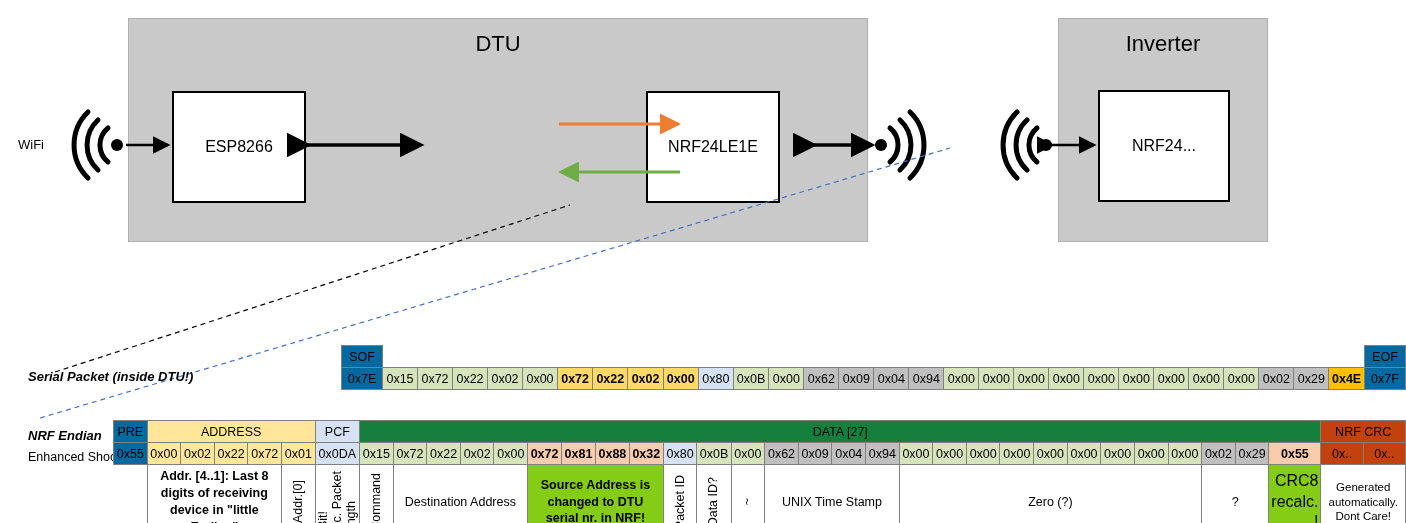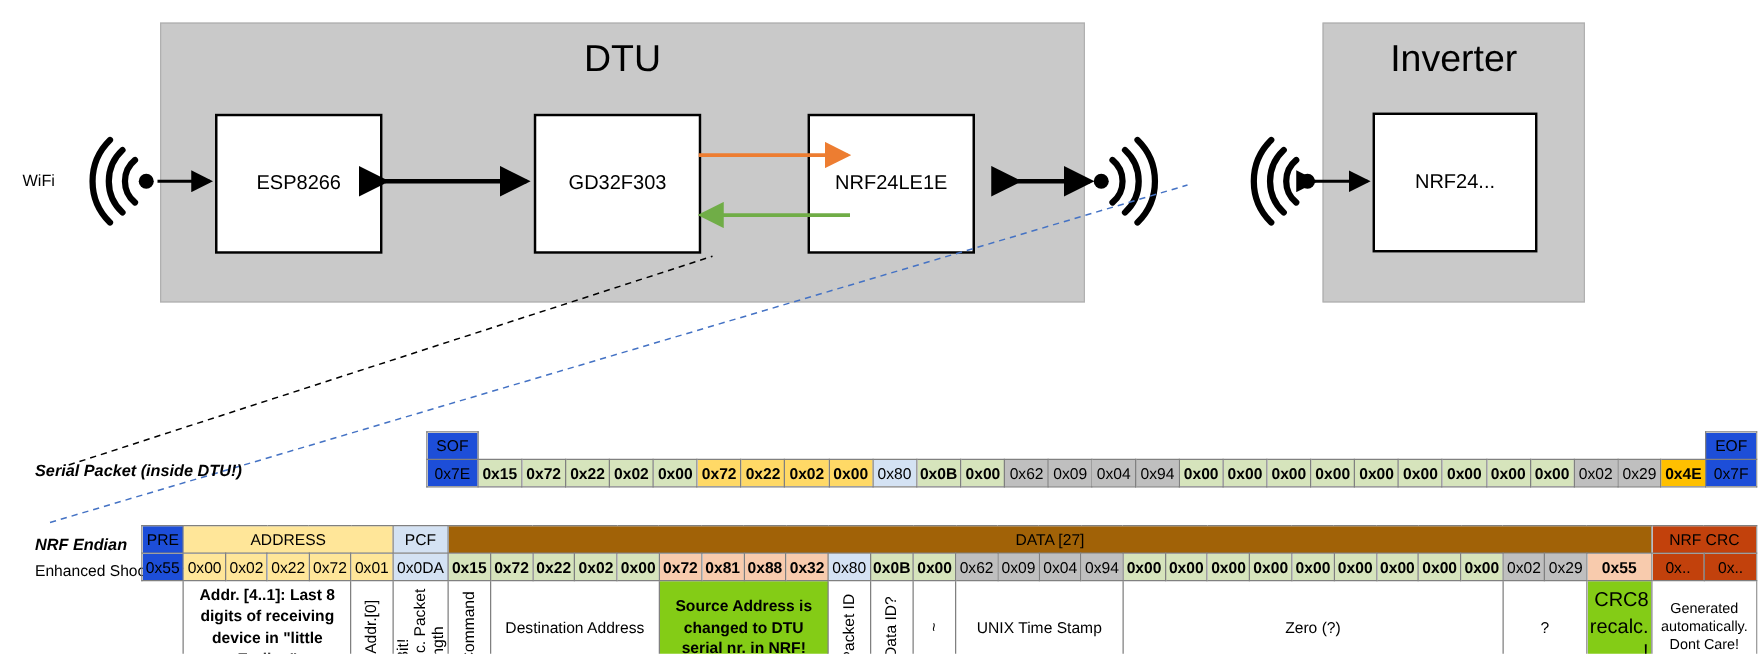--- a/index.html
+++ b/index.html
@@ -5,21 +5,21 @@
   html,body{margin:0;padding:0;background:#fff;}
   body{width:1406px;height:523px;position:relative;overflow:hidden;
        font-family:"Liberation Sans","DejaVu Sans",sans-serif;color:#000;}
 
   
   #top-diagram{position:absolute;left:0;top:0;width:1406px;height:300px;}
   .encl{position:absolute;background:#c9c9c9;border:1px solid #b0b0b0;}
   #dtu-enclosure{left:128px;top:18px;width:738px;height:222px;}
   #inverter-enclosure{left:1058px;top:18px;width:208px;height:222px;}
   .encl-title{position:absolute;left:0;right:0;top:12px;text-align:center;
-              font-size:30px;color:#000;}
+              font-size:22px;color:#000;}
   .chip{position:absolute;background:#fff;border:2px solid #000;}
   .chip-label{position:absolute;left:0;right:0;top:50%;transform:translateY(-50%);
               text-align:center;font-size:16px;}
   #chip-esp8266{left:172px;top:91px;width:130px;height:108px;}
   #chip-gd32f303{left:427px;top:91px;width:130px;height:108px;}
   #chip-nrf24le1e{left:646px;top:91px;width:130px;height:108px;}
   #chip-nrf24{left:1098px;top:90px;width:128px;height:108px;}
 
   .wifi-label{position:absolute;font-size:13px;}
   #wifi-text{left:18px;top:137px;}
@@ -36,30 +36,30 @@
 
   table.ptab{position:absolute;border-collapse:collapse;table-layout:fixed;}
   table.ptab td{border:1px solid #808080;font-size:12.5px;height:21px;
                 text-align:center;vertical-align:middle;padding:0;
                 white-space:nowrap;overflow:hidden;}
   
   #serial-table{left:320px;top:45px;}
   
   #nrf-table{left:113px;top:120px;}
 
-  .c-gray{background:#1d4ed8;}
-  .c-green{background:#d6e4bc;font-weight:bold;}
+  .c-gray{background:#0369a1;}
+  .c-green{background:#d6e4bc;}
   .c-gold{background:#ffd966;font-weight:bold;}
   .c-blue{background:#d4e2f3;}
   .c-dgray{background:#bfbfbf;}
   .c-orange{background:#ffc000;font-weight:bold;}
   .c-salmonb{background:#f8cbad;font-weight:bold;}
   .c-amber{background:#ffe699;}
   .c-periw{background:#c2410c;}
-  .c-head{background:#a16207;}
+  .c-head{background:#15803d;}
   .hdr{font-size:12.5px;}
   .lft{text-align:left;padding-left:3px;}
 
   td.thick-l{border-left:2px solid #000;}
   td.thick-t{border-top:2px solid #000;}
 
   
   td.desc{height:74px;vertical-align:middle;font-size:12.5px;background:#fff;}
   td.desc-salmon{height:74px;vertical-align:middle;font-size:12.5px;background:#84cc16;}
   .vert{writing-mode:vertical-rl;transform:rotate(180deg);white-space:nowrap;
@@ -75,23 +75,20 @@
 
   <div class="encl" id="dtu-enclosure">
     <div class="encl-title">DTU</div>
   </div>
   <div class="encl" id="inverter-enclosure">
     <div class="encl-title">Inverter</div>
   </div>
 
   <div class="chip" id="chip-esp8266">
     <div class="chip-label">ESP8266</div>
-  </div>
-  <div class="chip" id="chip-gd32f303">
-    <div class="chip-label">GD32F303</div>
   </div>
   <div class="chip" id="chip-nrf24le1e">
     <div class="chip-label">NRF24LE1E</div>
   </div>
   <div class="chip" id="chip-nrf24">
     <div class="chip-label">NRF24...</div>
   </div>
 
   <div class="wifi-label" id="wifi-text">WiFi</div>
 </div>

